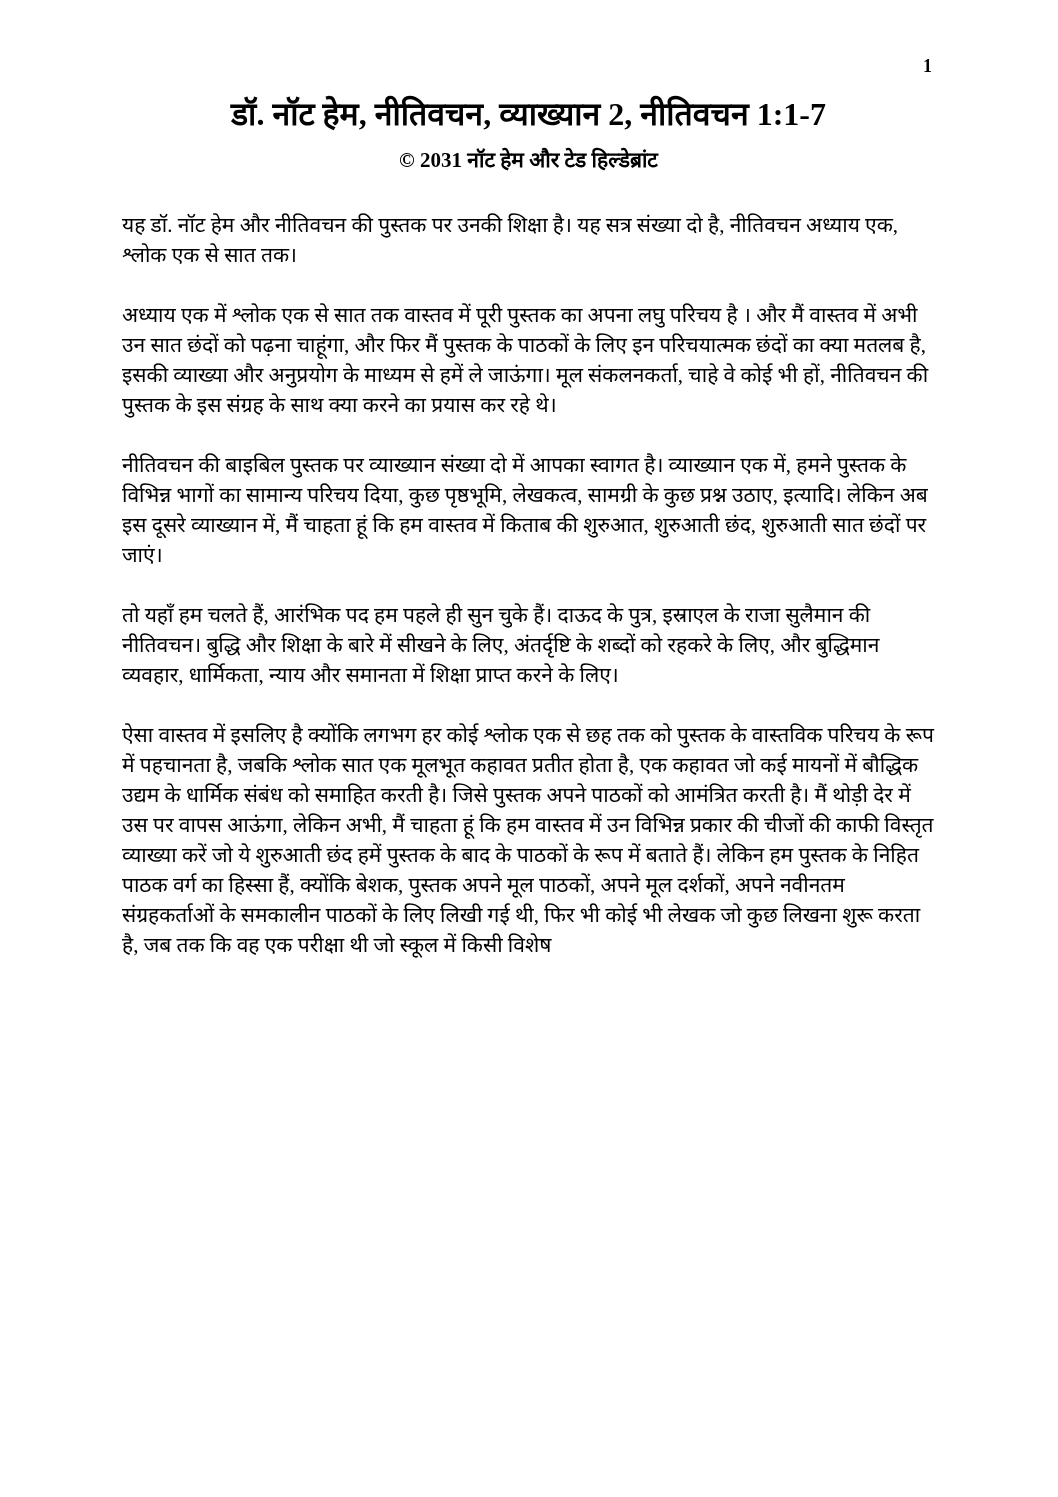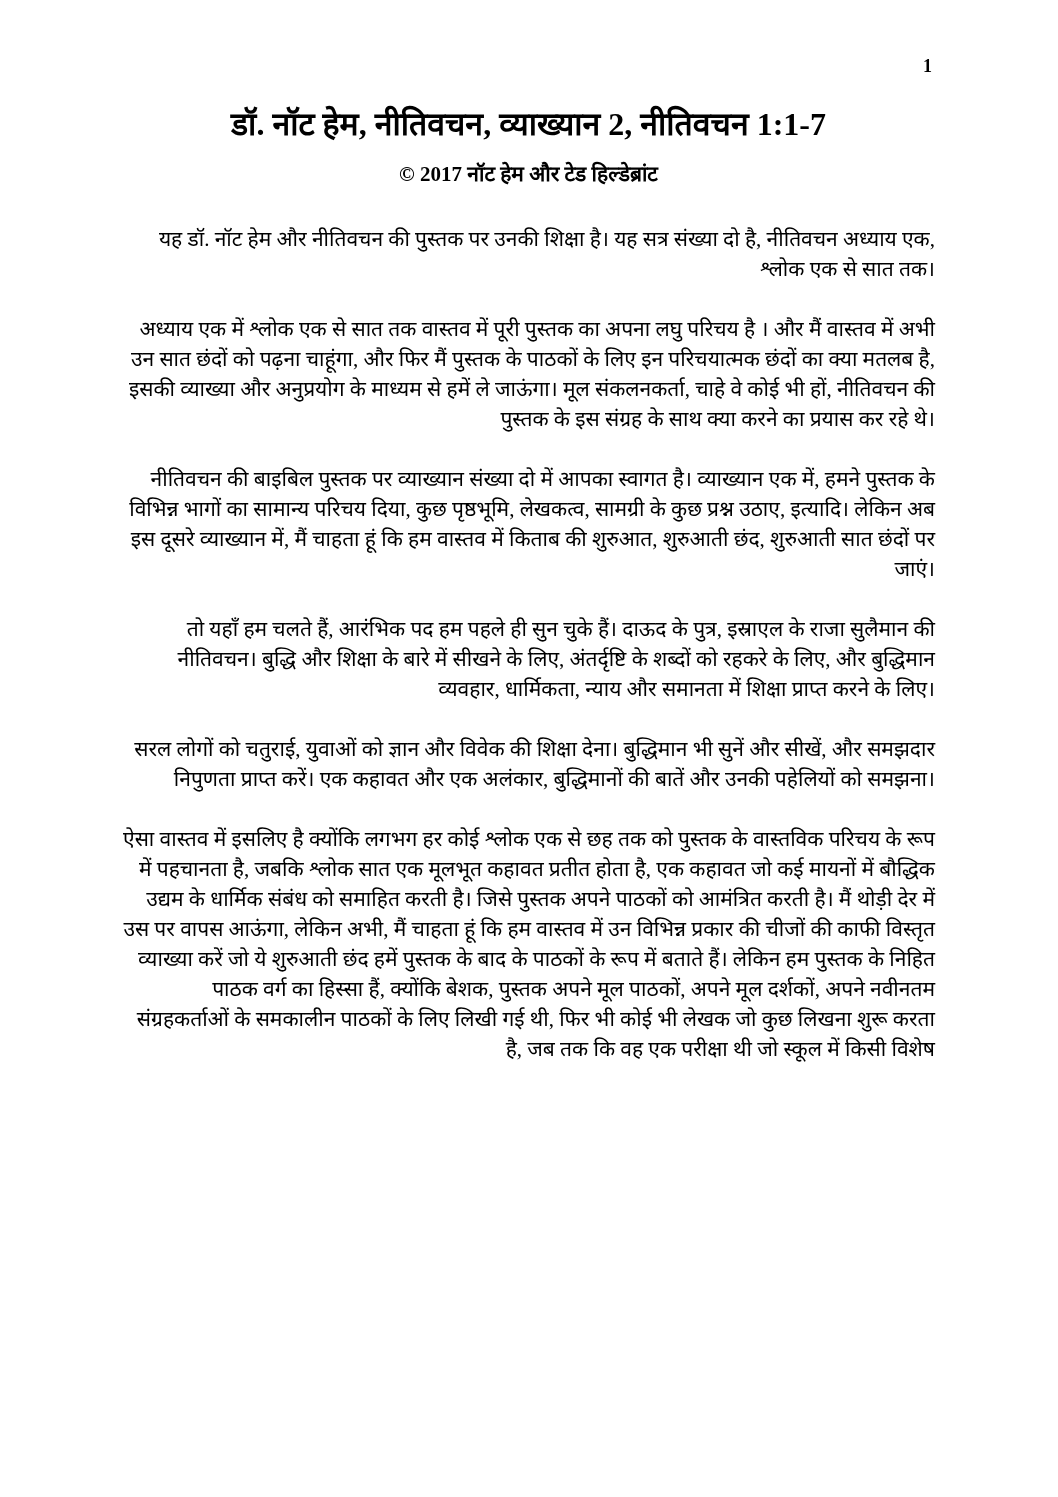--- a/index.html
+++ b/index.html
@@ -23,21 +23,21 @@
     right: 126px;
     font-family: "Liberation Serif", serif;
     font-size: 18px;
     font-weight: bold;
     color: #000000;
   }
   .content {
     margin: 0 123px 0 122px;
   }
   .doc-title {
-    margin: 14px;
+    margin: 4px;
     padding-top: 89px;
     text-align: center;
     font-size: 32px;
     font-weight: bold;
     line-height: 1.35;
     color: #000000;
   }
   .copyright {
     margin: 10px 0 0 0;
     text-align: center;
@@ -46,41 +46,40 @@
     line-height: 28px;
     color: #000000;
   }
   .body-text {
     margin-top: 36px;
   }
   .body-text p {
     margin: 0 0 30px 0;
     font-size: 21px;
     line-height: 30px;
-    text-align: right;
+    text-align: left;
     color: #000000;
   }
 </style>
 </head>
 <body>
 
 <div class="page">
 
   <div class="page-number">1</div>
 
   <div class="content">
 
     <h1 class="doc-title">डॉ. नॉट हेम, नीतिवचन, व्याख्यान 2, नीतिवचन 1:1-7</h1>
 
-    <div class="copyright">© 2017 नॉट हेम और टेड हिल्डेब्रांट</div>
+    <div class="copyright">© 2031 नॉट हेम और टेड हिल्डेब्रांट</div>
 
     <div class="body-text">
       <p>यह डॉ. नॉट हेम और नीतिवचन की पुस्तक पर उनकी शिक्षा है। यह सत्र संख्या दो है, नीतिवचन अध्याय एक, श्लोक एक से सात तक।</p>
       <p>अध्याय एक में श्लोक एक से सात तक वास्तव में पूरी पुस्तक का अपना लघु परिचय है । और मैं वास्तव में अभी उन सात छंदों को पढ़ना चाहूंगा, और फिर मैं पुस्तक के पाठकों के लिए इन परिचयात्मक छंदों का क्या मतलब है, इसकी व्याख्या और अनुप्रयोग के माध्यम से हमें ले जाऊंगा। मूल संकलनकर्ता, चाहे वे कोई भी हों, नीतिवचन की पुस्तक के इस संग्रह के साथ क्या करने का प्रयास कर रहे थे।</p>
       <p>नीतिवचन की बाइबिल पुस्तक पर व्याख्यान संख्या दो में आपका स्वागत है। व्याख्यान एक में, हमने पुस्तक के विभिन्न भागों का सामान्य परिचय दिया, कुछ पृष्ठभूमि, लेखकत्व, सामग्री के कुछ प्रश्न उठाए, इत्यादि। लेकिन अब इस दूसरे व्याख्यान में, मैं चाहता हूं कि हम वास्तव में किताब की शुरुआत, शुरुआती छंद, शुरुआती सात छंदों पर जाएं।</p>
       <p>तो यहाँ हम चलते हैं, आरंभिक पद हम पहले ही सुन चुके हैं। दाऊद के पुत्र, इस्राएल के राजा सुलैमान की नीतिवचन। बुद्धि और शिक्षा के बारे में सीखने के लिए, अंतर्दृष्टि के शब्दों को रहकरे के लिए, और बुद्धिमान व्यवहार, धार्मिकता, न्याय और समानता में शिक्षा प्राप्त करने के लिए।</p>
-      <p>सरल लोगों को चतुराई, युवाओं को ज्ञान और विवेक की शिक्षा देना। बुद्धिमान भी सुनें और सीखें, और समझदार निपुणता प्राप्त करें। एक कहावत और एक अलंकार, बुद्धिमानों की बातें और उनकी पहेलियों को समझना।</p>
       <p>ऐसा वास्तव में इसलिए है क्योंकि लगभग हर कोई श्लोक एक से छह तक को पुस्तक के वास्तविक परिचय के रूप में पहचानता है, जबकि श्लोक सात एक मूलभूत कहावत प्रतीत होता है, एक कहावत जो कई मायनों में बौद्धिक उद्यम के धार्मिक संबंध को समाहित करती है। जिसे पुस्तक अपने पाठकों को आमंत्रित करती है। मैं थोड़ी देर में उस पर वापस आऊंगा, लेकिन अभी, मैं चाहता हूं कि हम वास्तव में उन विभिन्न प्रकार की चीजों की काफी विस्तृत व्याख्या करें जो ये शुरुआती छंद हमें पुस्तक के बाद के पाठकों के रूप में बताते हैं। लेकिन हम पुस्तक के निहित पाठक वर्ग का हिस्सा हैं, क्योंकि बेशक, पुस्तक अपने मूल पाठकों, अपने मूल दर्शकों, अपने नवीनतम संग्रहकर्ताओं के समकालीन पाठकों के लिए लिखी गई थी, फिर भी कोई भी लेखक जो कुछ लिखना शुरू करता है, जब तक कि वह एक परीक्षा थी जो स्कूल में किसी विशेष</p>
     </div>
 
   </div>
 
 </div>
 
 </body></html>

